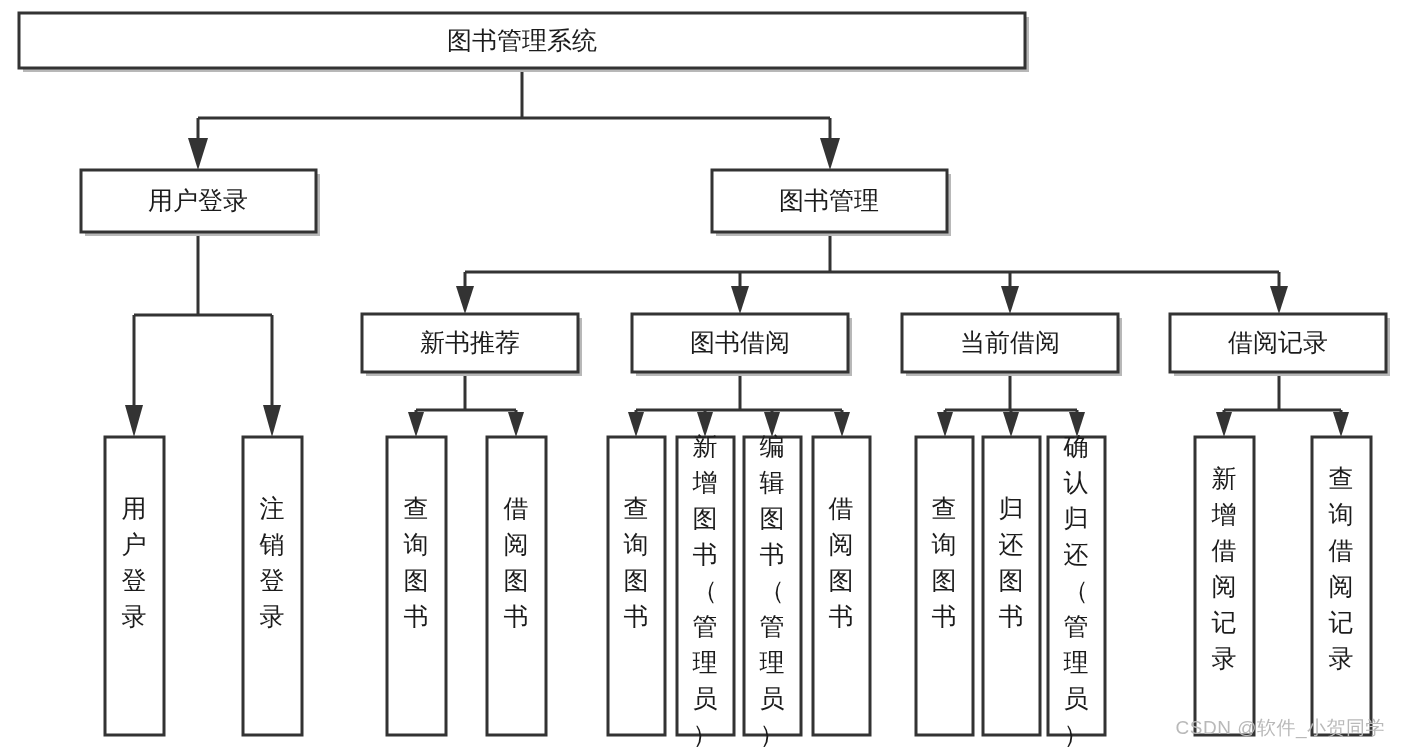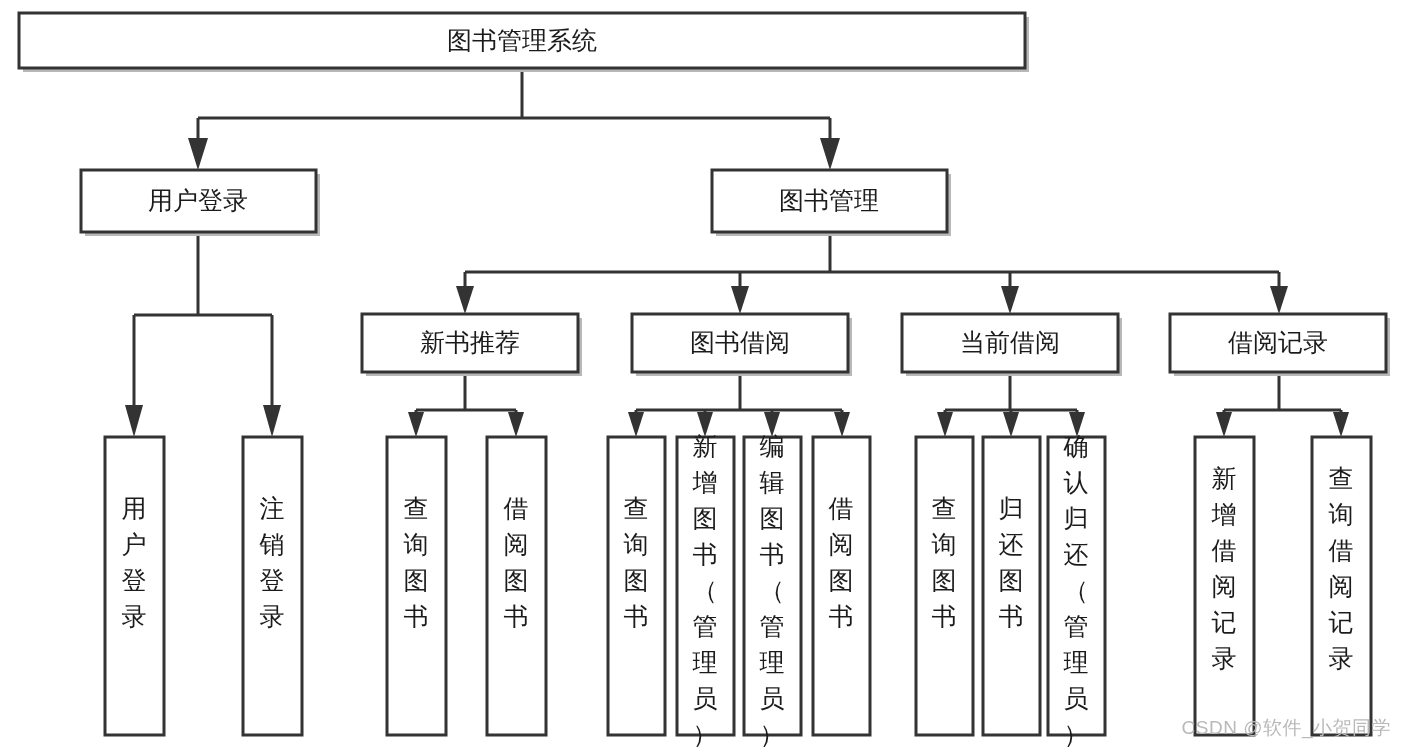--- a/index.html
+++ b/index.html
@@ -53,21 +53,21 @@
     dominant-baseline: middle;
   }
   .node-label-vertical {
     font-family: "Liberation Sans", "DejaVu Sans", sans-serif;
     font-size: 25px;
     fill: #1b1b1b;
     text-anchor: middle;
   }
   .watermark {
     position: absolute;
-    right: 14px;
+    right: 20px;
     bottom: 6px;
     font-family: "Liberation Sans", "DejaVu Sans", sans-serif;
     font-size: 19px;
     color: #b9b9b9;
     letter-spacing: 0.5px;
     white-space: nowrap;
     pointer-events: none;
     text-align: right;
   }
 </style>

